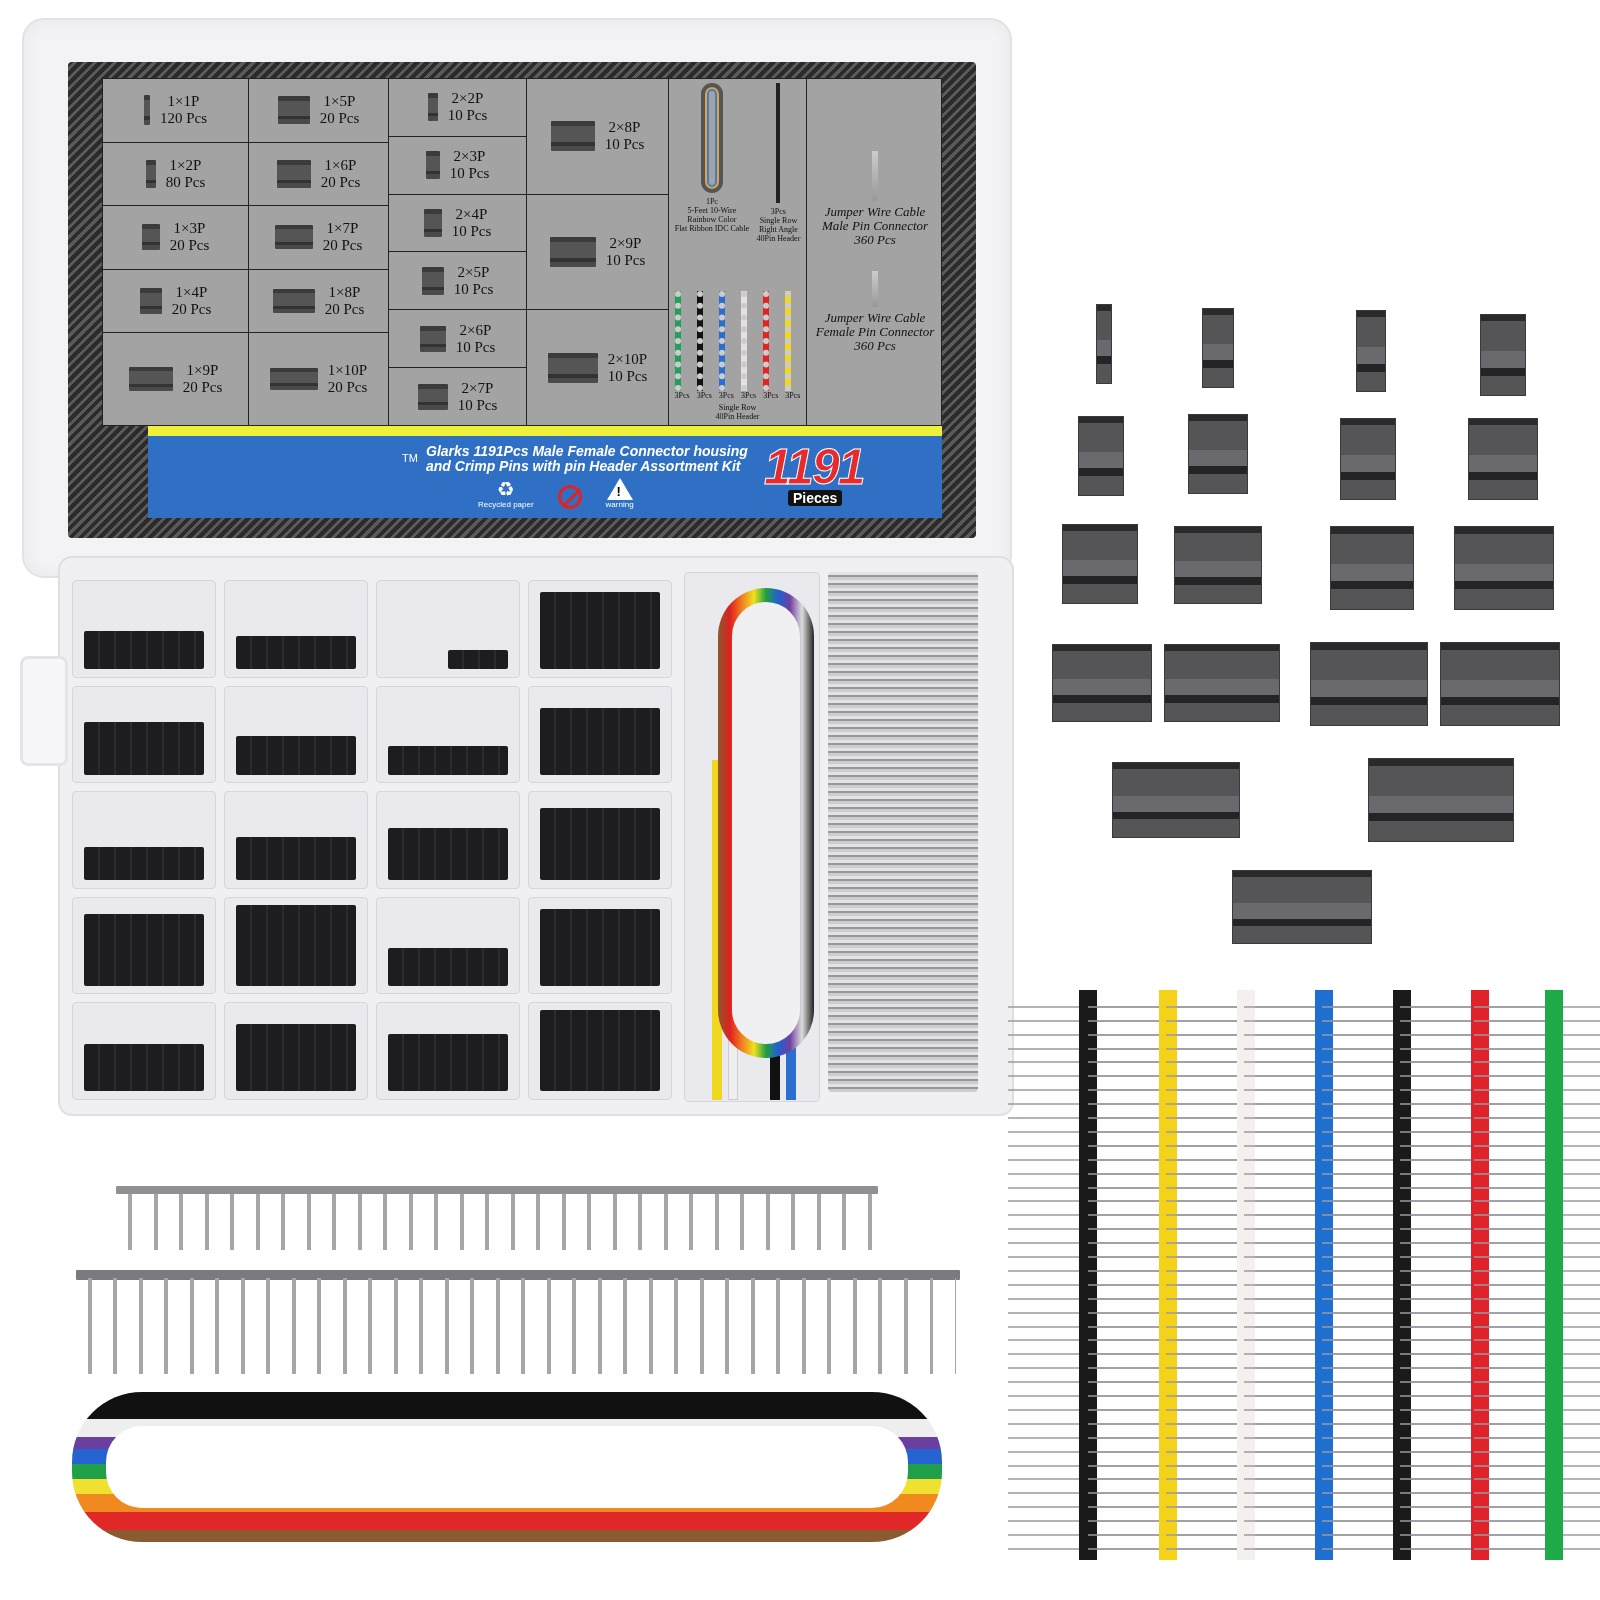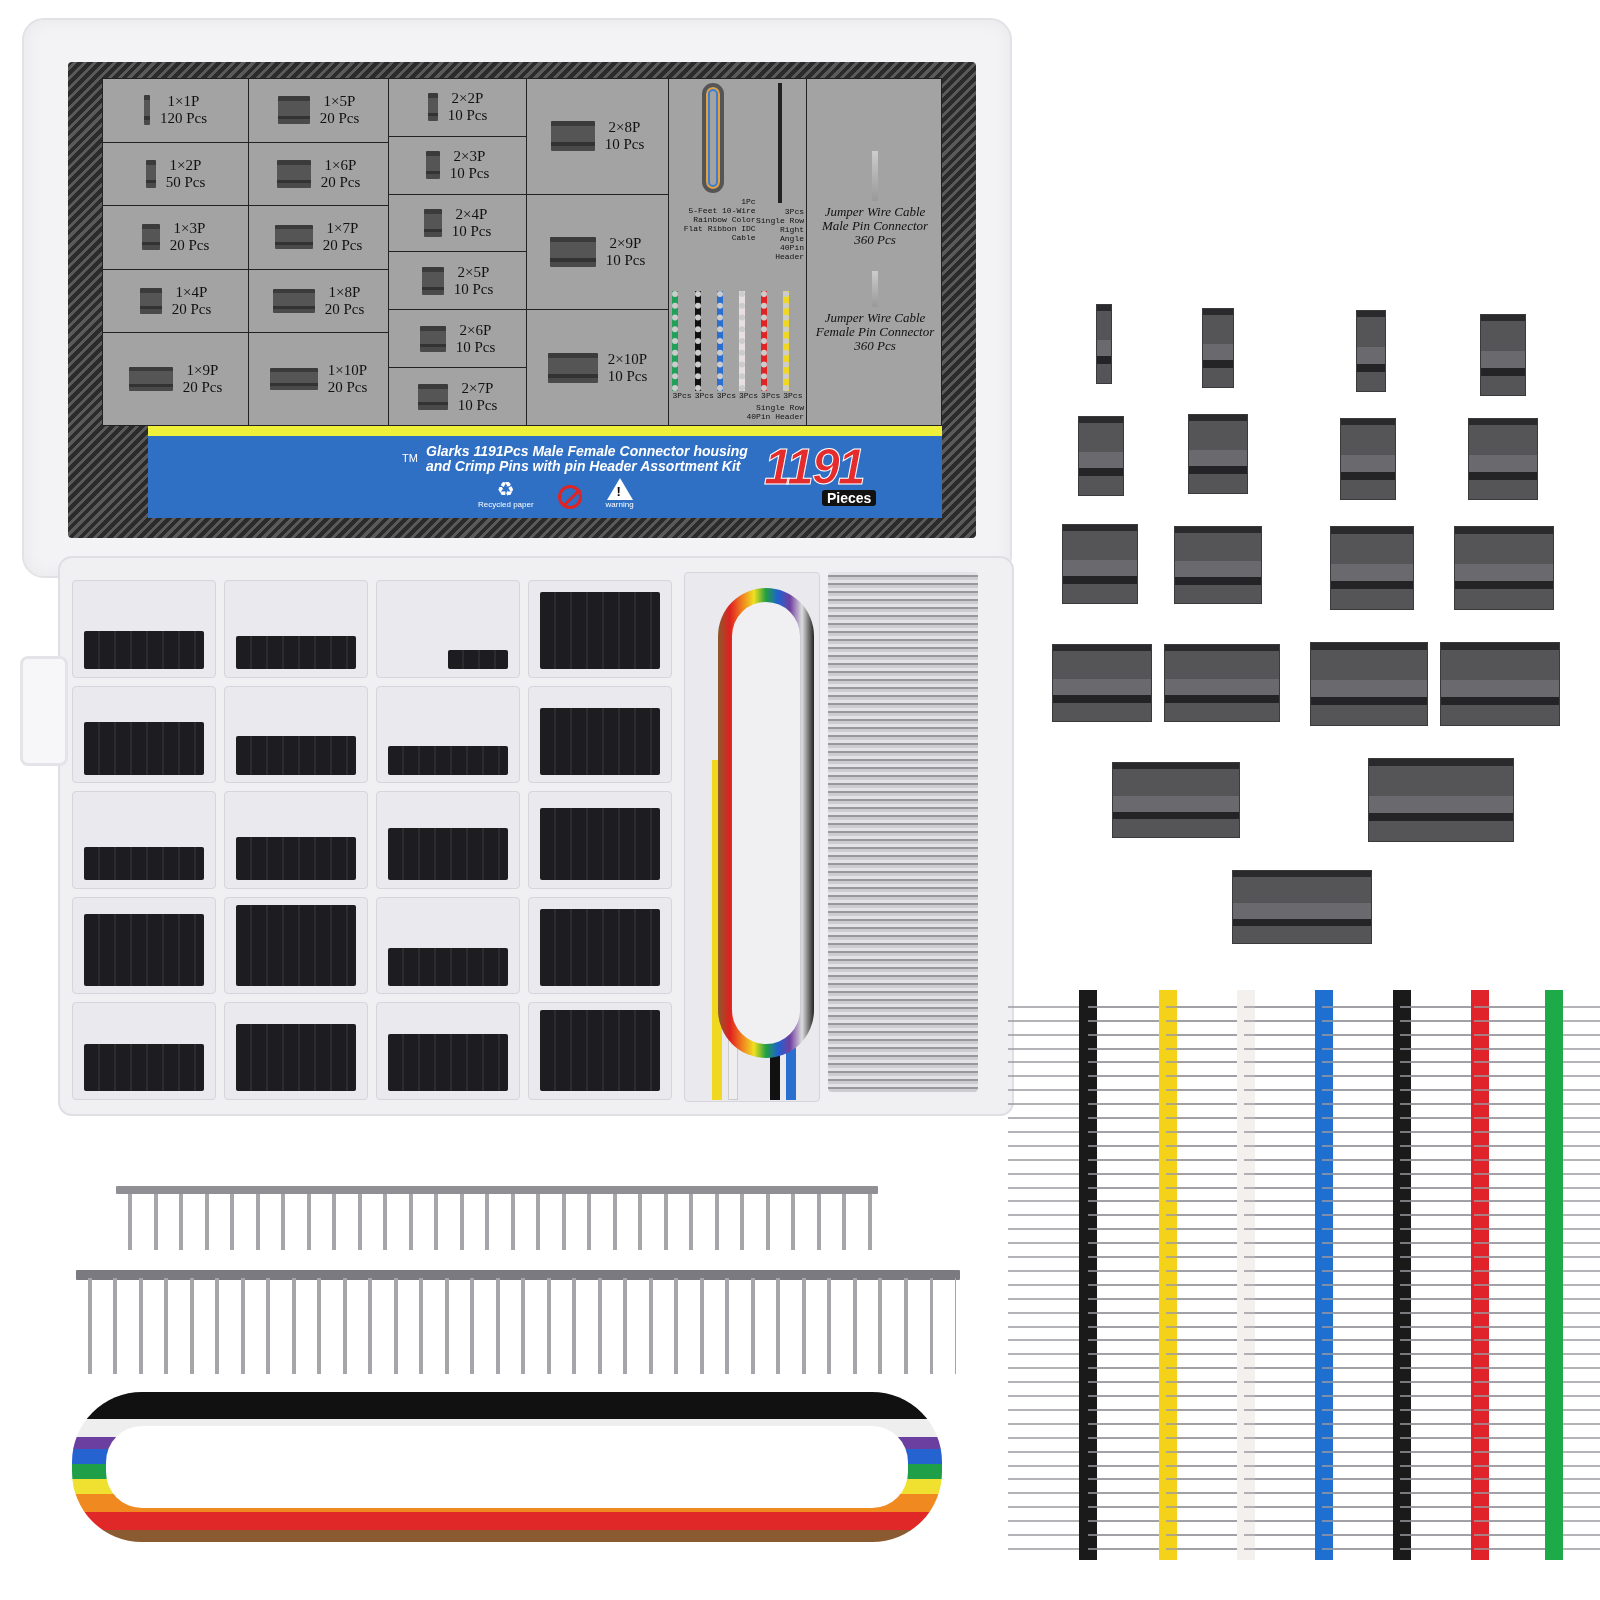--- a/index.html
+++ b/index.html
@@ -28,21 +28,21 @@
   .col:last-child { border-right: none; gap: 24px; }
   .cell { flex: 1; border-bottom: 1px solid #222; display: flex; align-items: center; justify-content: center; gap: 10px; padding: 2px; }
   .cell:last-child { border-bottom: none; }
   .cell.tall { flex: 1.5; }
   .cell .chip {
     background: linear-gradient(#3b3b3b 0 18%, #555 18% 70%, #333 70% 82%, #4a4a4a 82%);
     border-radius: 1px;
     flex-shrink: 0;
   }
   .cell .txt { text-align: center; font-size: 15px; line-height: 17px; }
-  .kit-col { display: flex; flex-direction: column; font-size: 8px; text-align: right; line-height: 9px; padding: 4px 2px; font-family: Liberation Mono, monospace; }
+  .kit-col { display: flex; flex-direction: column; font-size: 8px; text-align: center; line-height: 9px; padding: 4px 2px; }
   .kit-top { flex: 1; display: flex; justify-content: space-around; align-items: flex-start; }
   .ribbon-mini {
     width: 22px; height: 110px; border-radius: 11px; margin-top: 4px;
     border: 4px solid #555; box-shadow: inset 0 0 0 2px #e5a040, inset 0 0 0 4px #3c7fd0;
   }
   .header-mini { width: 4px; height: 120px; background: #222; margin-top: 4px; }
   .kit-bottom { flex: 1; display: flex; justify-content: space-around; align-items: flex-end; padding-top: 6px; }
   .hdr-bar { width: 4px; height: 100px; border-left: 6px dotted #ccc; }
   .jumper-col { display: flex; flex-direction: column; justify-content: center; align-items: center; gap: 14px; font-size: 13px; text-align: center; line-height: 14px; font-style: italic; }
   .pin-glyph { width: 6px; height: 50px; background: linear-gradient(#ccc, #999); margin: 0 auto 4px; }
@@ -67,21 +67,21 @@
   .no-kids { width: 24px; height: 24px; border-radius: 50%; border: 3px solid #e02424; background: #2f6fc4; position: relative; }
   .no-kids::after { content: ""; position: absolute; left: 9px; top: -2px; width: 3px; height: 24px; background: #e02424; transform: rotate(45deg); }
   .warn { width: 0; height: 0; border-left: 13px solid transparent; border-right: 13px solid transparent; border-bottom: 22px solid #fff; position: relative; }
   .warn::after { content: "!"; position: absolute; left: -3px; top: 6px; color: #000; font-weight: bold; font-size: 13px; }
   .count-big {
     position: absolute; left: 616px; top: 2px; font-family: "Liberation Sans", sans-serif; font-weight: bold; font-style: italic;
     font-size: 50px; color: #e52b2b; -webkit-text-stroke: 1px #ffffff; letter-spacing: -2px;
   }
   .count-sub {
     position: absolute; left: 640px; top: 54px; background: #111; color: #fff; font-family: "Liberation Sans", sans-serif;
-    font-weight: bold; font-size: 14px; padding: 0 5px; border-radius: 3px; margin-left: 34px;
+    font-weight: bold; font-size: 14px; padding: 0 5px; border-radius: 3px;
   }
 
   
   .base {
     position: absolute; left: 58px; top: 556px; width: 956px; height: 560px;
     background: #f0f0f3; border: 2px solid #dedee3; border-radius: 14px;
   }
   .tab { position: absolute; left: 20px; top: 656px; width: 48px; height: 110px; border: 3px solid #e4e4e8; border-radius: 8px; background: #f7f7f9; }
   .grid {
     position: absolute; left: 72px; top: 580px; width: 600px; height: 520px;
@@ -155,21 +155,21 @@
       <div class="chip" style="width:6px;height:30px"></div>
       <div class="txt">
           <div>1×1P</div>
           <div>120 Pcs</div>
         </div>
     </div>
     <div class="cell">
       <div class="chip" style="width:10px;height:28px"></div>
       <div class="txt">
           <div>1×2P</div>
-          <div>50 Pcs</div>
+          <div>80 Pcs</div>
         </div>
     </div>
     <div class="cell">
       <div class="chip" style="width:18px;height:26px"></div>
       <div class="txt">
           <div>1×3P</div>
           <div>20 Pcs</div>
         </div>
     </div>
     <div class="cell">

